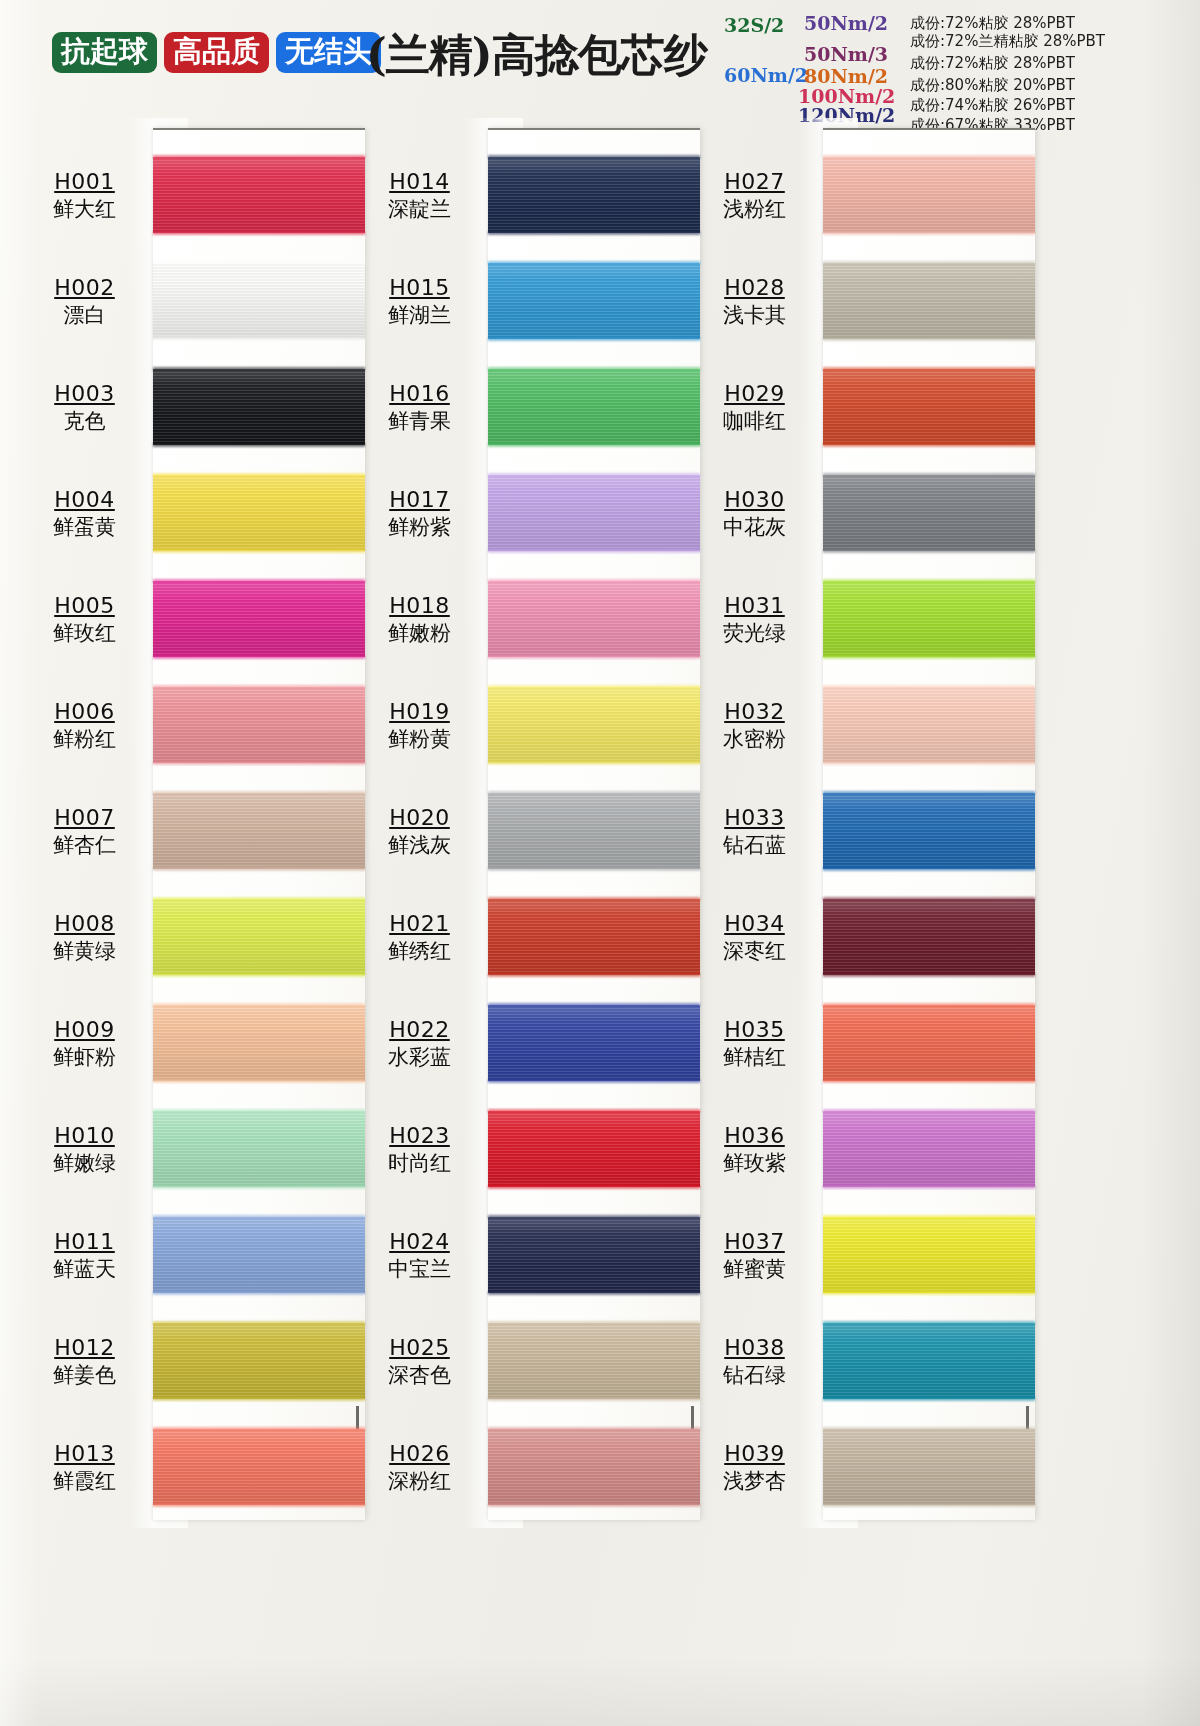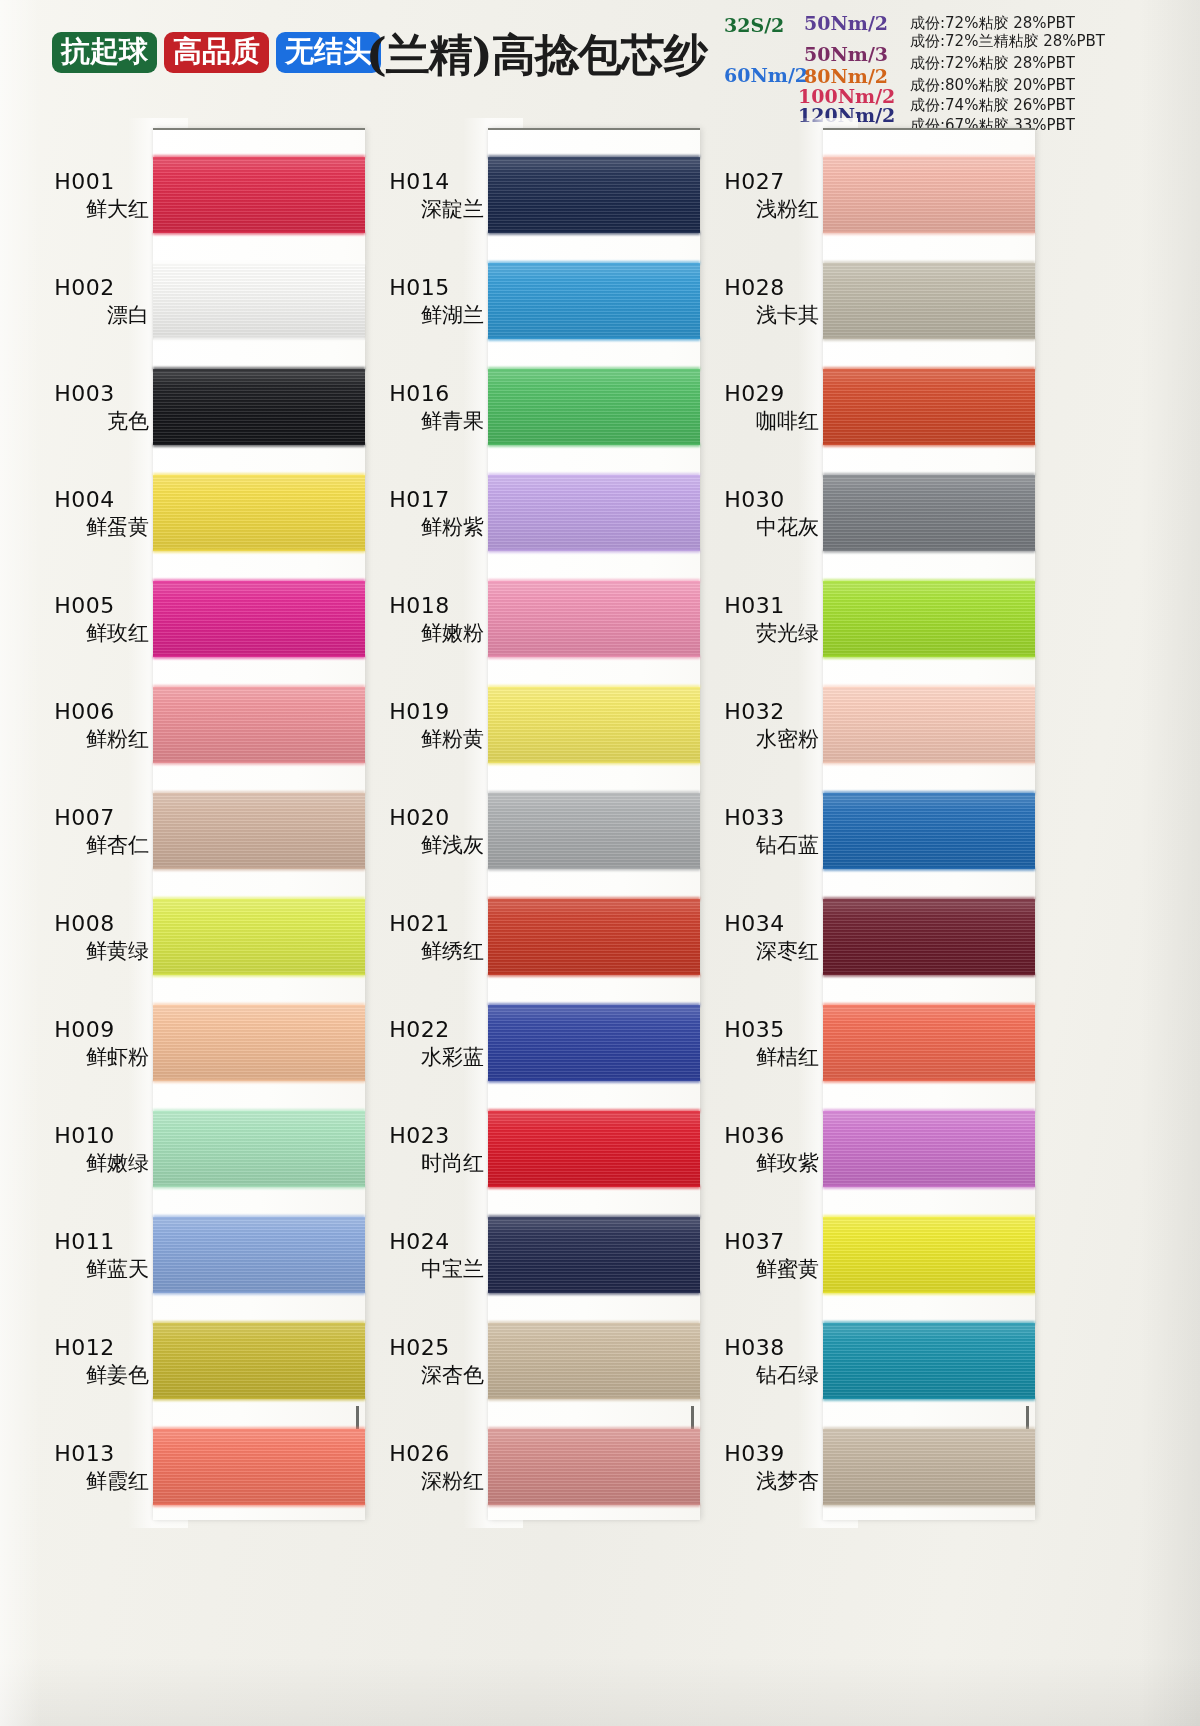--- a/index.html
+++ b/index.html
@@ -153,27 +153,27 @@
     z-index: 3;
     position: relative;
     padding-right: 4px;
     box-sizing: border-box;
   }
   .code {
     font-family: "DejaVu Sans", sans-serif;
     font-size: 22px;
     letter-spacing: 0.5px;
     display: block;
+    text-decoration: underline;
   }
   .cname {
     font-family: "DejaVu Sans", sans-serif;
     font-size: 21px;
     display: block;
     margin-top: 1px;
-    text-align: right;
   }
   .swatch {
     position: absolute;
     left: 133px;
     width: 212px;
     height: 76px;
     top: 15px;
     box-shadow: 0 1px 1px rgba(0,0,0,0.07);
   }
   

